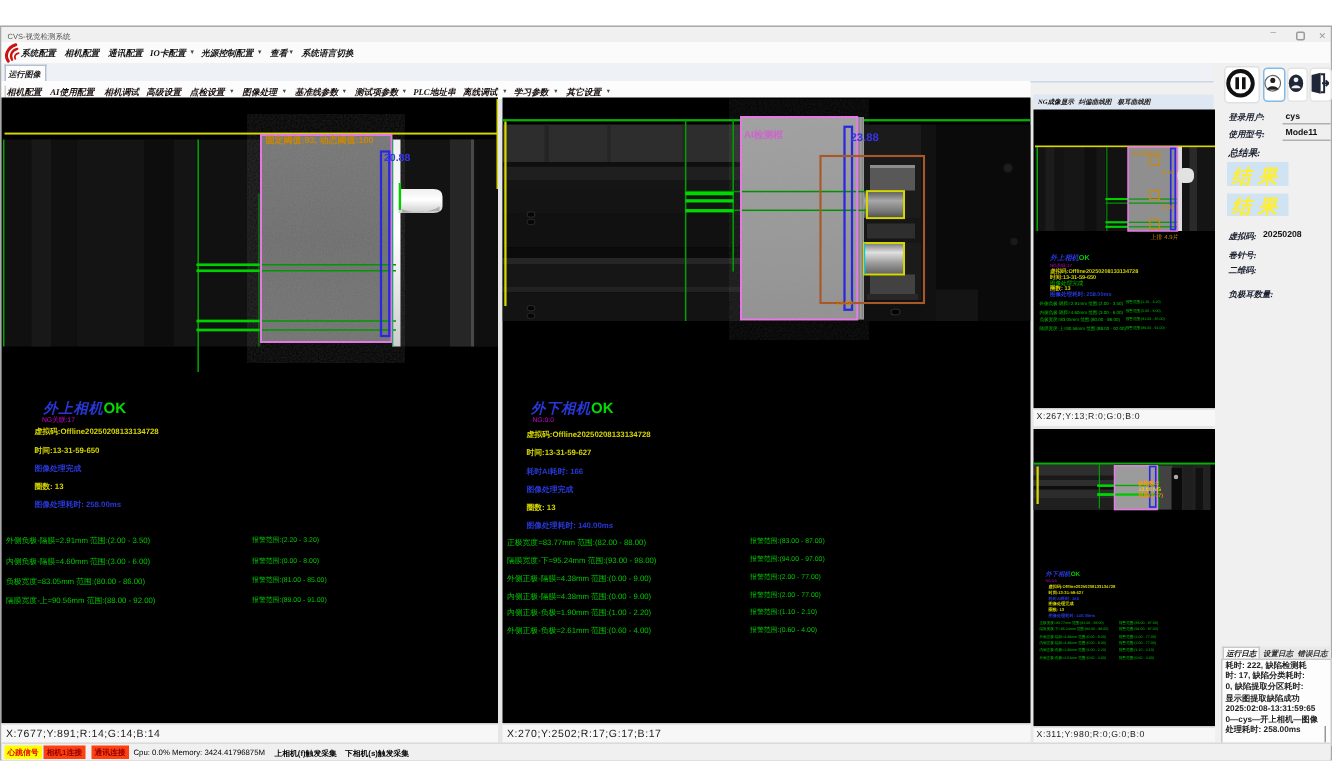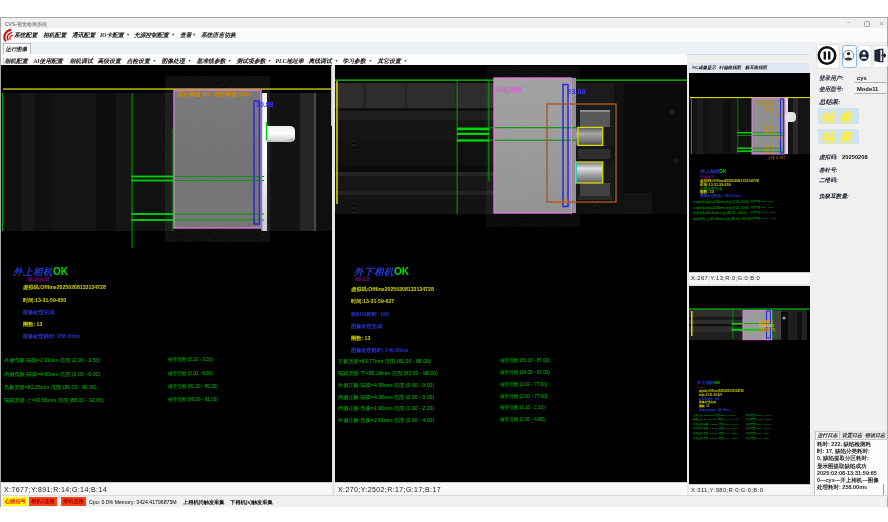--- a/index.html
+++ b/index.html
@@ -133,21 +133,21 @@
 
    <rect x="260.3" y="27" width="0.9" height="138" fill="#2e9a70"></rect>
    <path d="M264.8,60 L288,60 Q294,60 294,65 L294,71.5 Q294,76 288,76 L264.8,76 Z" fill="url(#lwhite)"></path>
    <path d="M267,73.5 C275,77 287,75.5 292,71.5 L292,74.5 L267,75.8 Z" fill="#888888" opacity="0.55"></path>
    <rect x="264.8" y="56" width="1.6" height="18" fill="#00cc00"></rect>
 
    <text x="176" y="29.5" font-size="6" fill="#cc8800" font-weight="bold">固定阈值:93, 动态阈值:100</text>
    <text x="255" y="41" font-size="7" fill="#3535e8" font-weight="bold">20.88</text>
   </svg>
 
-  <div class="abs" style="left:12px;top:200px;font-size:9.5px;"><span class="blu it" style="letter-spacing:0.5px;">外上相机</span><span style="color:#00dd00;font-weight:bold;font-size:10px;">OK</span></div>
+  <div class="abs" style="left:28px;top:200px;font-size:9.5px;"><span class="blu it" style="letter-spacing:0.5px;">外上相机</span><span style="color:#00dd00;font-weight:bold;font-size:10px;">OK</span></div>
   <div class="abs mgt" style="left:27px;top:210.5px;font-size:4.5px;">NG关联:17</div>
   <div class="abs ylw" style="left:22px;top:218px;font-size:5.2px;">虚拟码:Offline20250208133134728</div>
   <div class="abs ylw" style="left:22px;top:230.5px;font-size:5.2px;">时间:13-31-59-650</div>
   <div class="abs blu" style="left:22px;top:243px;font-size:5.2px;">图像处理完成</div>
   <div class="abs ylw" style="left:22px;top:255px;font-size:5.2px;">圈数: 13</div>
   <div class="abs blu" style="left:22px;top:267px;font-size:5.2px;">图像处理耗时: 258.00ms</div>
   <div class="abs grn" style="left:3px;top:291px;font-size:5.2px;">外侧负极-隔膜=2.91mm 范围:(2.00 - 3.50)</div>
   <div class="abs grn" style="left:167px;top:291px;font-size:4.6px;">报警范围:(2.20 - 3.20)</div>
   <div class="abs grn" style="left:3px;top:304.5px;font-size:5.2px;">内侧负极-隔膜=4.60mm 范围:(3.00 - 6.00)</div>
   <div class="abs grn" style="left:167px;top:304.5px;font-size:4.6px;">报警范围:(0.00 - 8.00)</div>

